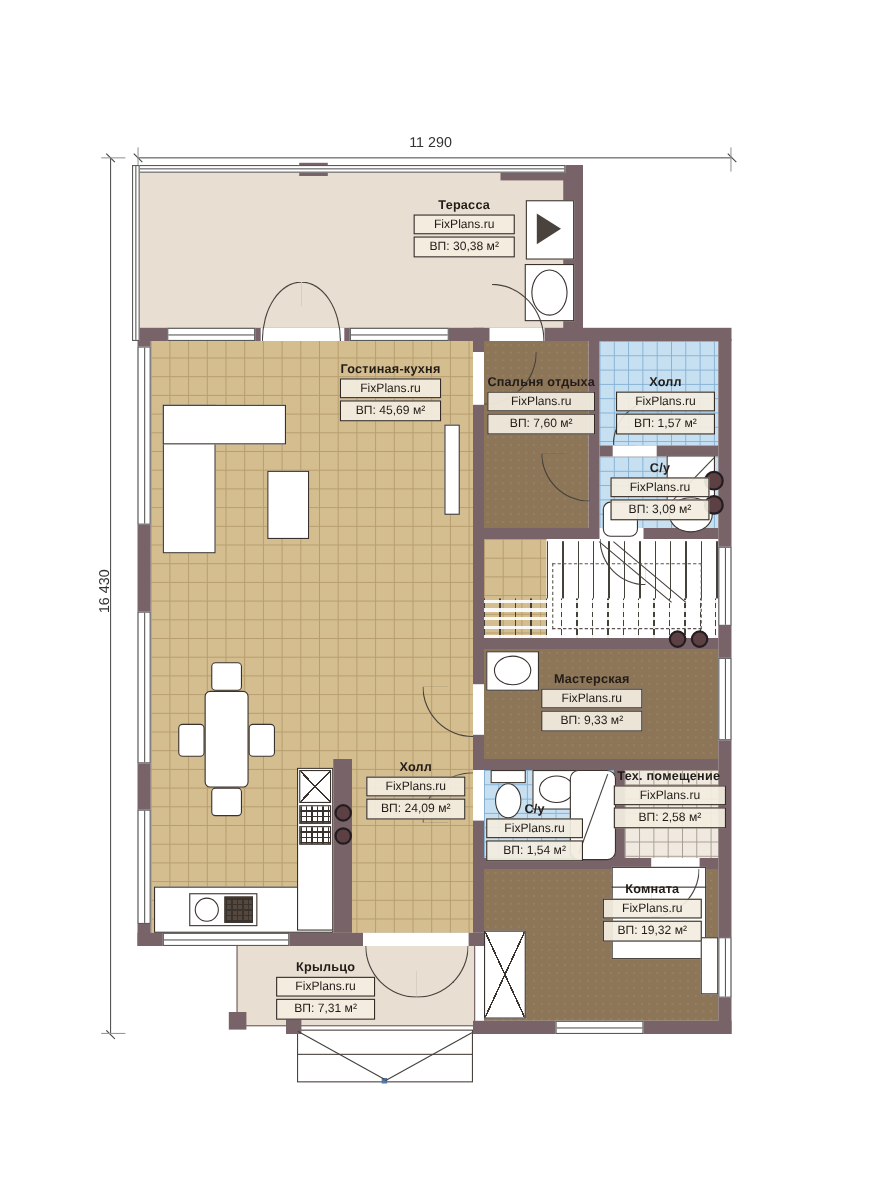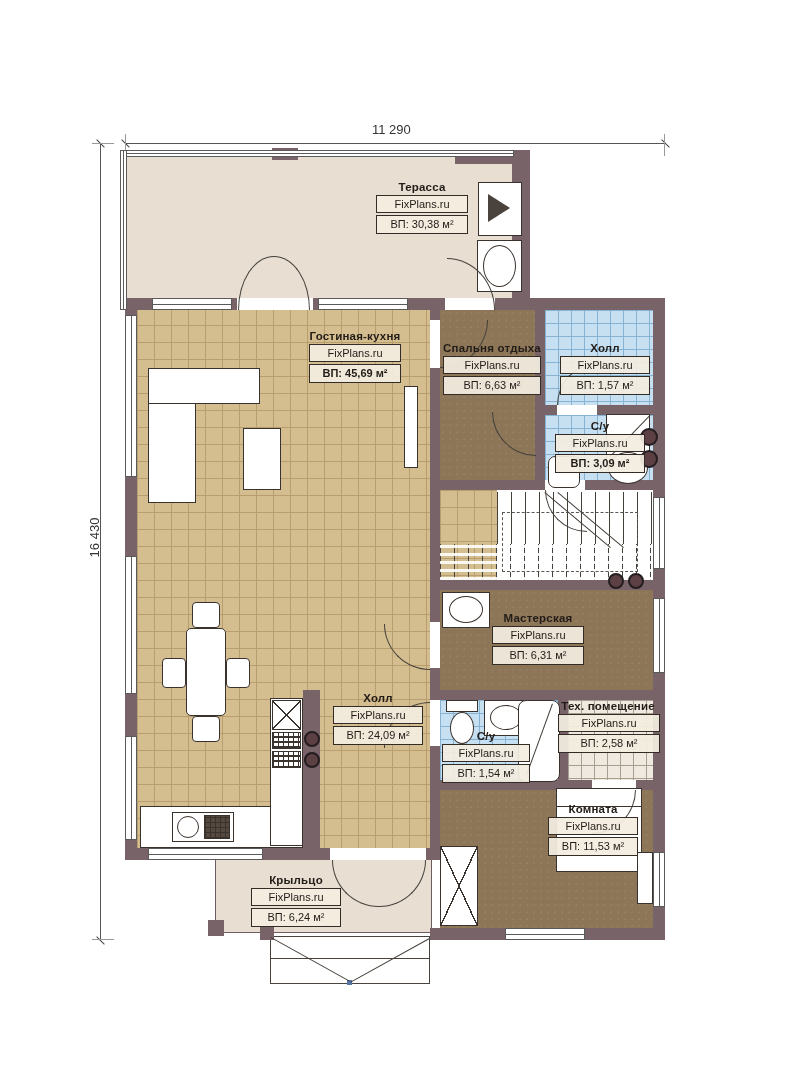--- a/index.html
+++ b/index.html
@@ -230,61 +230,61 @@
 
   <div id="labels">
       <div class="room-label" style="left: 372px; top: 181px; width: 100px;">
         <div class="room-title">Терасса</div>
         <div class="room-box" style="width: 86px;">FixPlans.ru</div>
         <div class="room-box" style="width: 86px;">ВП: 30,38 м²</div>
       </div>
       <div class="room-label" style="left: 305px; top: 330px; width: 100px;">
         <div class="room-title">Гостиная-кухня</div>
         <div class="room-box" style="width: 86px;">FixPlans.ru</div>
-        <div class="room-box" style="width: 86px; font-weight: bold;">ВП: 45,69 м²</div>
+        <div class="room-box" style="width: 86px;">ВП: 45,69 м²</div>
       </div>
       <div class="room-label" style="left: 442px; top: 342px; width: 100px;">
         <div class="room-title">Спальня отдыха</div>
         <div class="room-box" style="width: 92px;">FixPlans.ru</div>
-        <div class="room-box" style="width: 92px;">ВП: 6,63 м²</div>
+        <div class="room-box" style="width: 92px;">ВП: 7,60 м²</div>
       </div>
       <div class="room-label" style="left: 555px; top: 342px; width: 100px;">
         <div class="room-title">Холл</div>
         <div class="room-box" style="width: 84px;">FixPlans.ru</div>
         <div class="room-box" style="width: 84px;">ВП: 1,57 м²</div>
       </div>
       <div class="room-label" style="left: 550px; top: 420px; width: 100px;">
         <div class="room-title">С/у</div>
         <div class="room-box" style="width: 84px;">FixPlans.ru</div>
-        <div class="room-box" style="width: 84px; font-weight: bold;">ВП: 3,09 м²</div>
+        <div class="room-box" style="width: 84px;">ВП: 3,09 м²</div>
       </div>
       <div class="room-label" style="left: 488px; top: 612px; width: 100px;">
         <div class="room-title">Мастерская</div>
         <div class="room-box" style="width: 86px;">FixPlans.ru</div>
-        <div class="room-box" style="width: 86px;">ВП: 6,31 м²</div>
+        <div class="room-box" style="width: 86px;">ВП: 9,33 м²</div>
       </div>
       <div class="room-label" style="left: 328px; top: 692px; width: 100px;">
         <div class="room-title">Холл</div>
         <div class="room-box" style="width: 84px;">FixPlans.ru</div>
         <div class="room-box" style="width: 84px;">ВП: 24,09 м²</div>
       </div>
       <div class="room-label" style="left: 436px; top: 730px; width: 100px;">
         <div class="room-title">С/у</div>
         <div class="room-box" style="width: 82px;">FixPlans.ru</div>
         <div class="room-box" style="width: 82px;">ВП: 1,54 м²</div>
       </div>
       <div class="room-label" style="left: 558px; top: 700px; width: 100px;">
         <div class="room-title">Тех. помещение</div>
         <div class="room-box" style="width: 96px;">FixPlans.ru</div>
         <div class="room-box" style="width: 96px;">ВП: 2,58 м²</div>
       </div>
       <div class="room-label" style="left: 543px; top: 803px; width: 100px;">
         <div class="room-title">Комната</div>
         <div class="room-box" style="width: 84px;">FixPlans.ru</div>
-        <div class="room-box" style="width: 84px;">ВП: 11,53 м²</div>
+        <div class="room-box" style="width: 84px;">ВП: 19,32 м²</div>
       </div>
       <div class="room-label" style="left: 246px; top: 874px; width: 100px;">
         <div class="room-title">Крыльцо</div>
         <div class="room-box" style="width: 84px;">FixPlans.ru</div>
-        <div class="room-box" style="width: 84px;">ВП: 6,24 м²</div>
+        <div class="room-box" style="width: 84px;">ВП: 7,31 м²</div>
       </div>
     </div>
 </div>
 
 </body></html>

